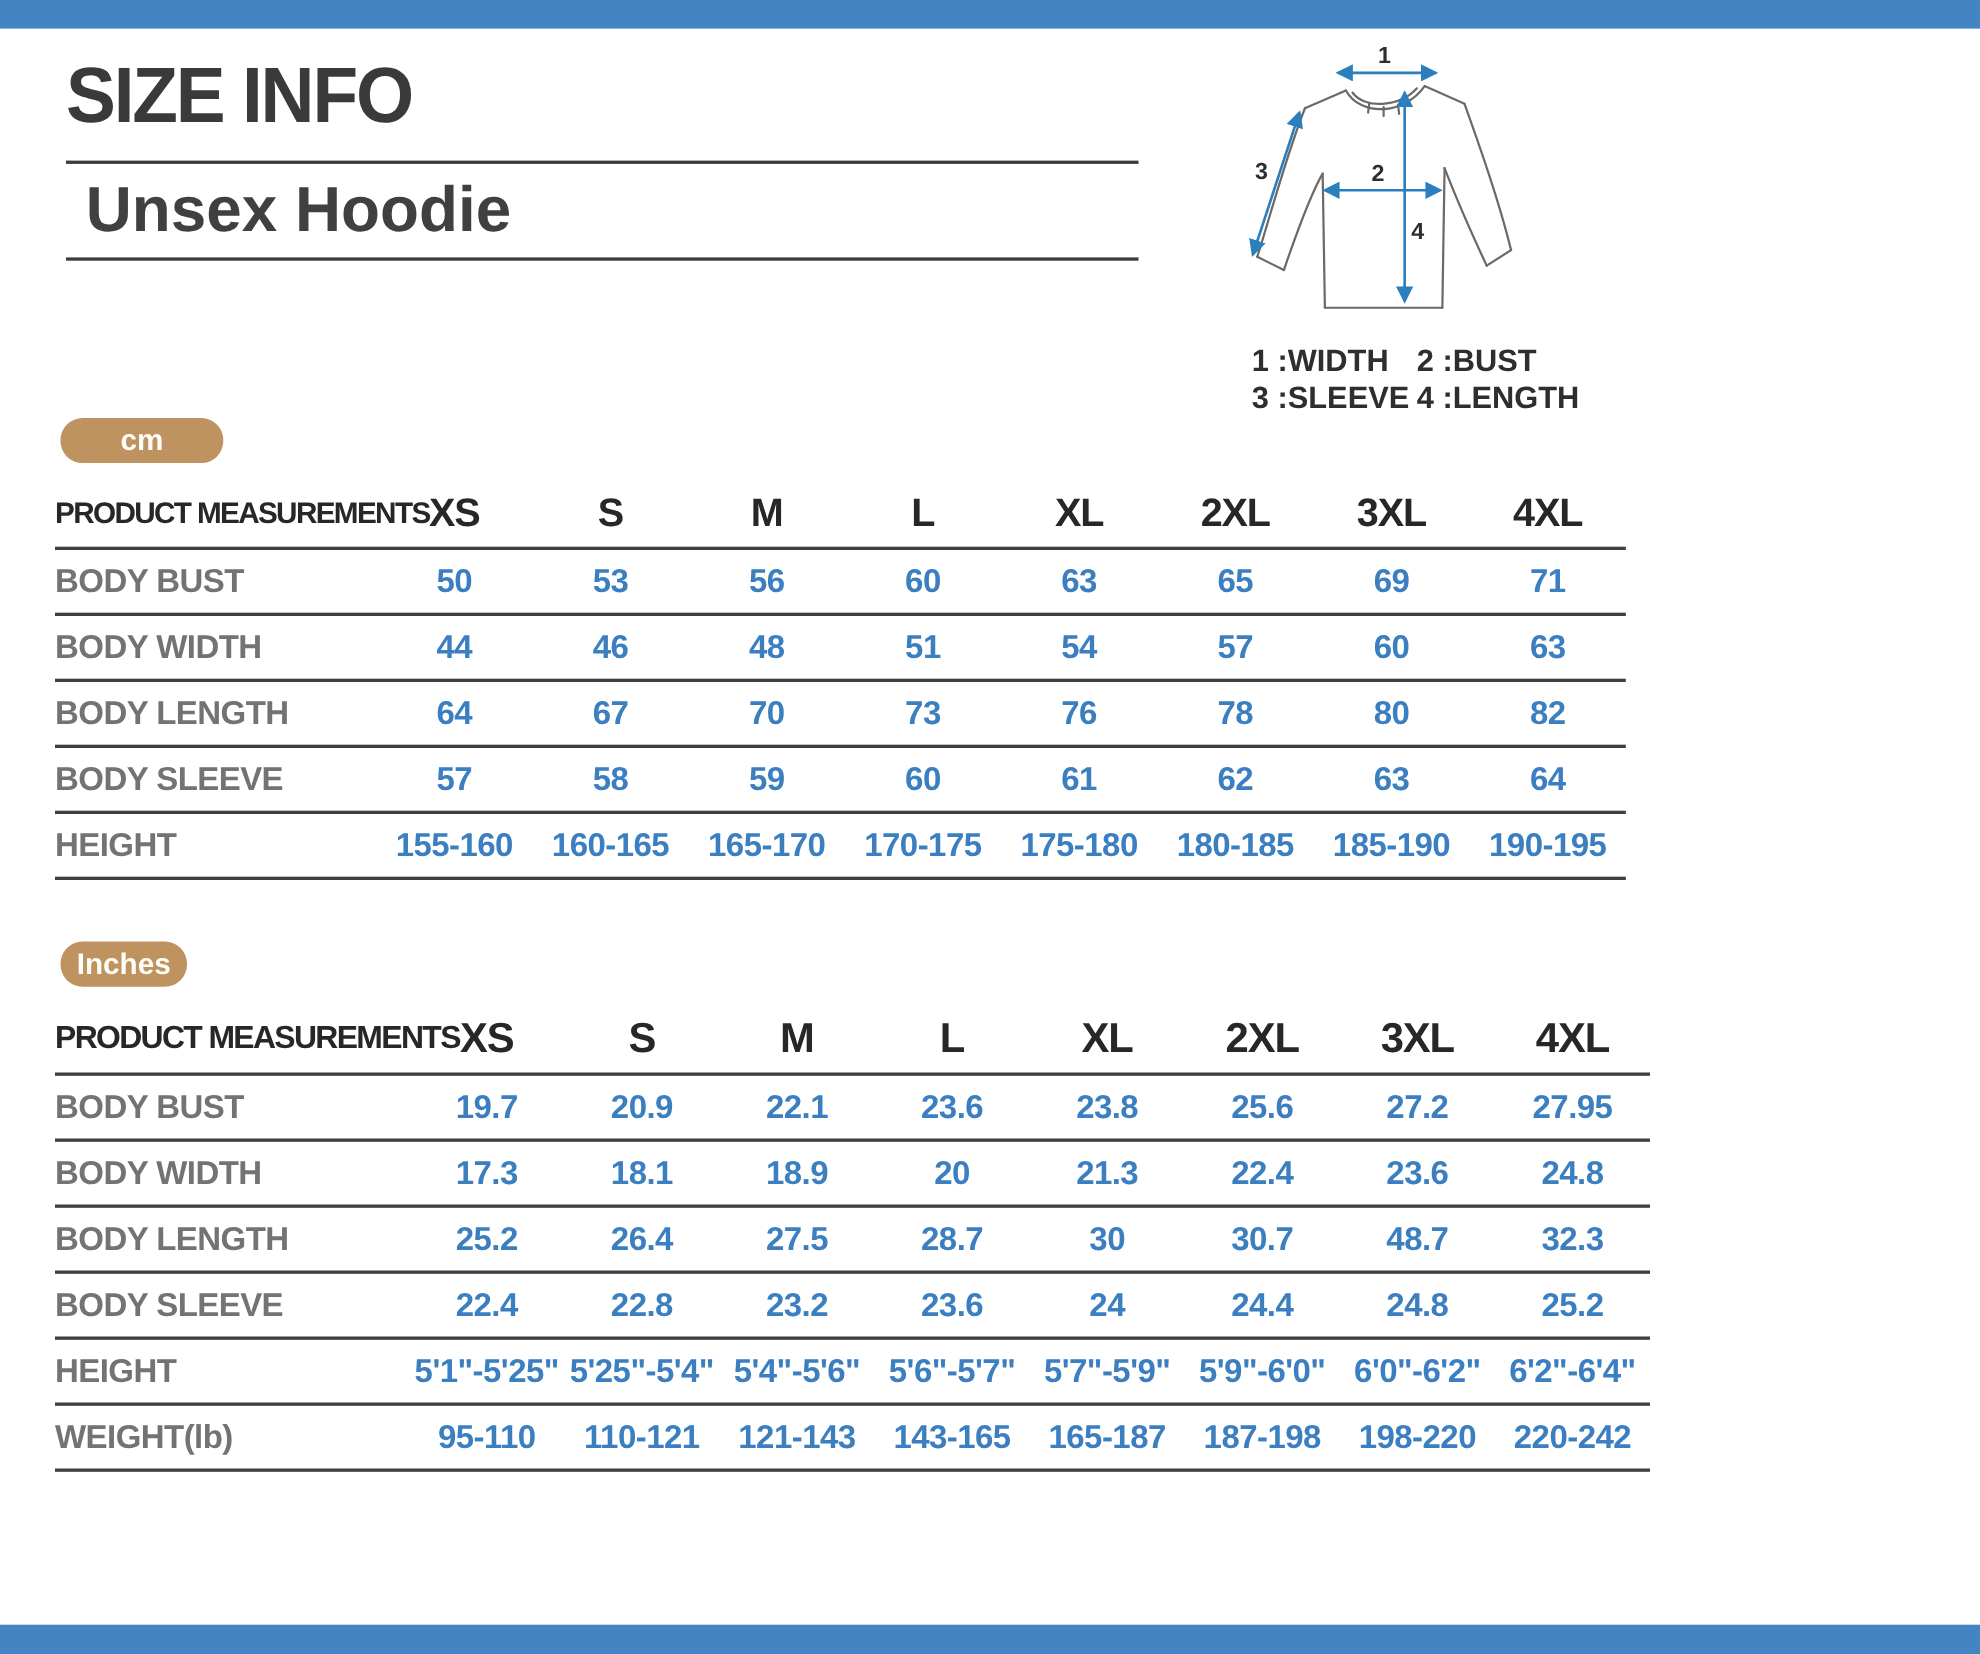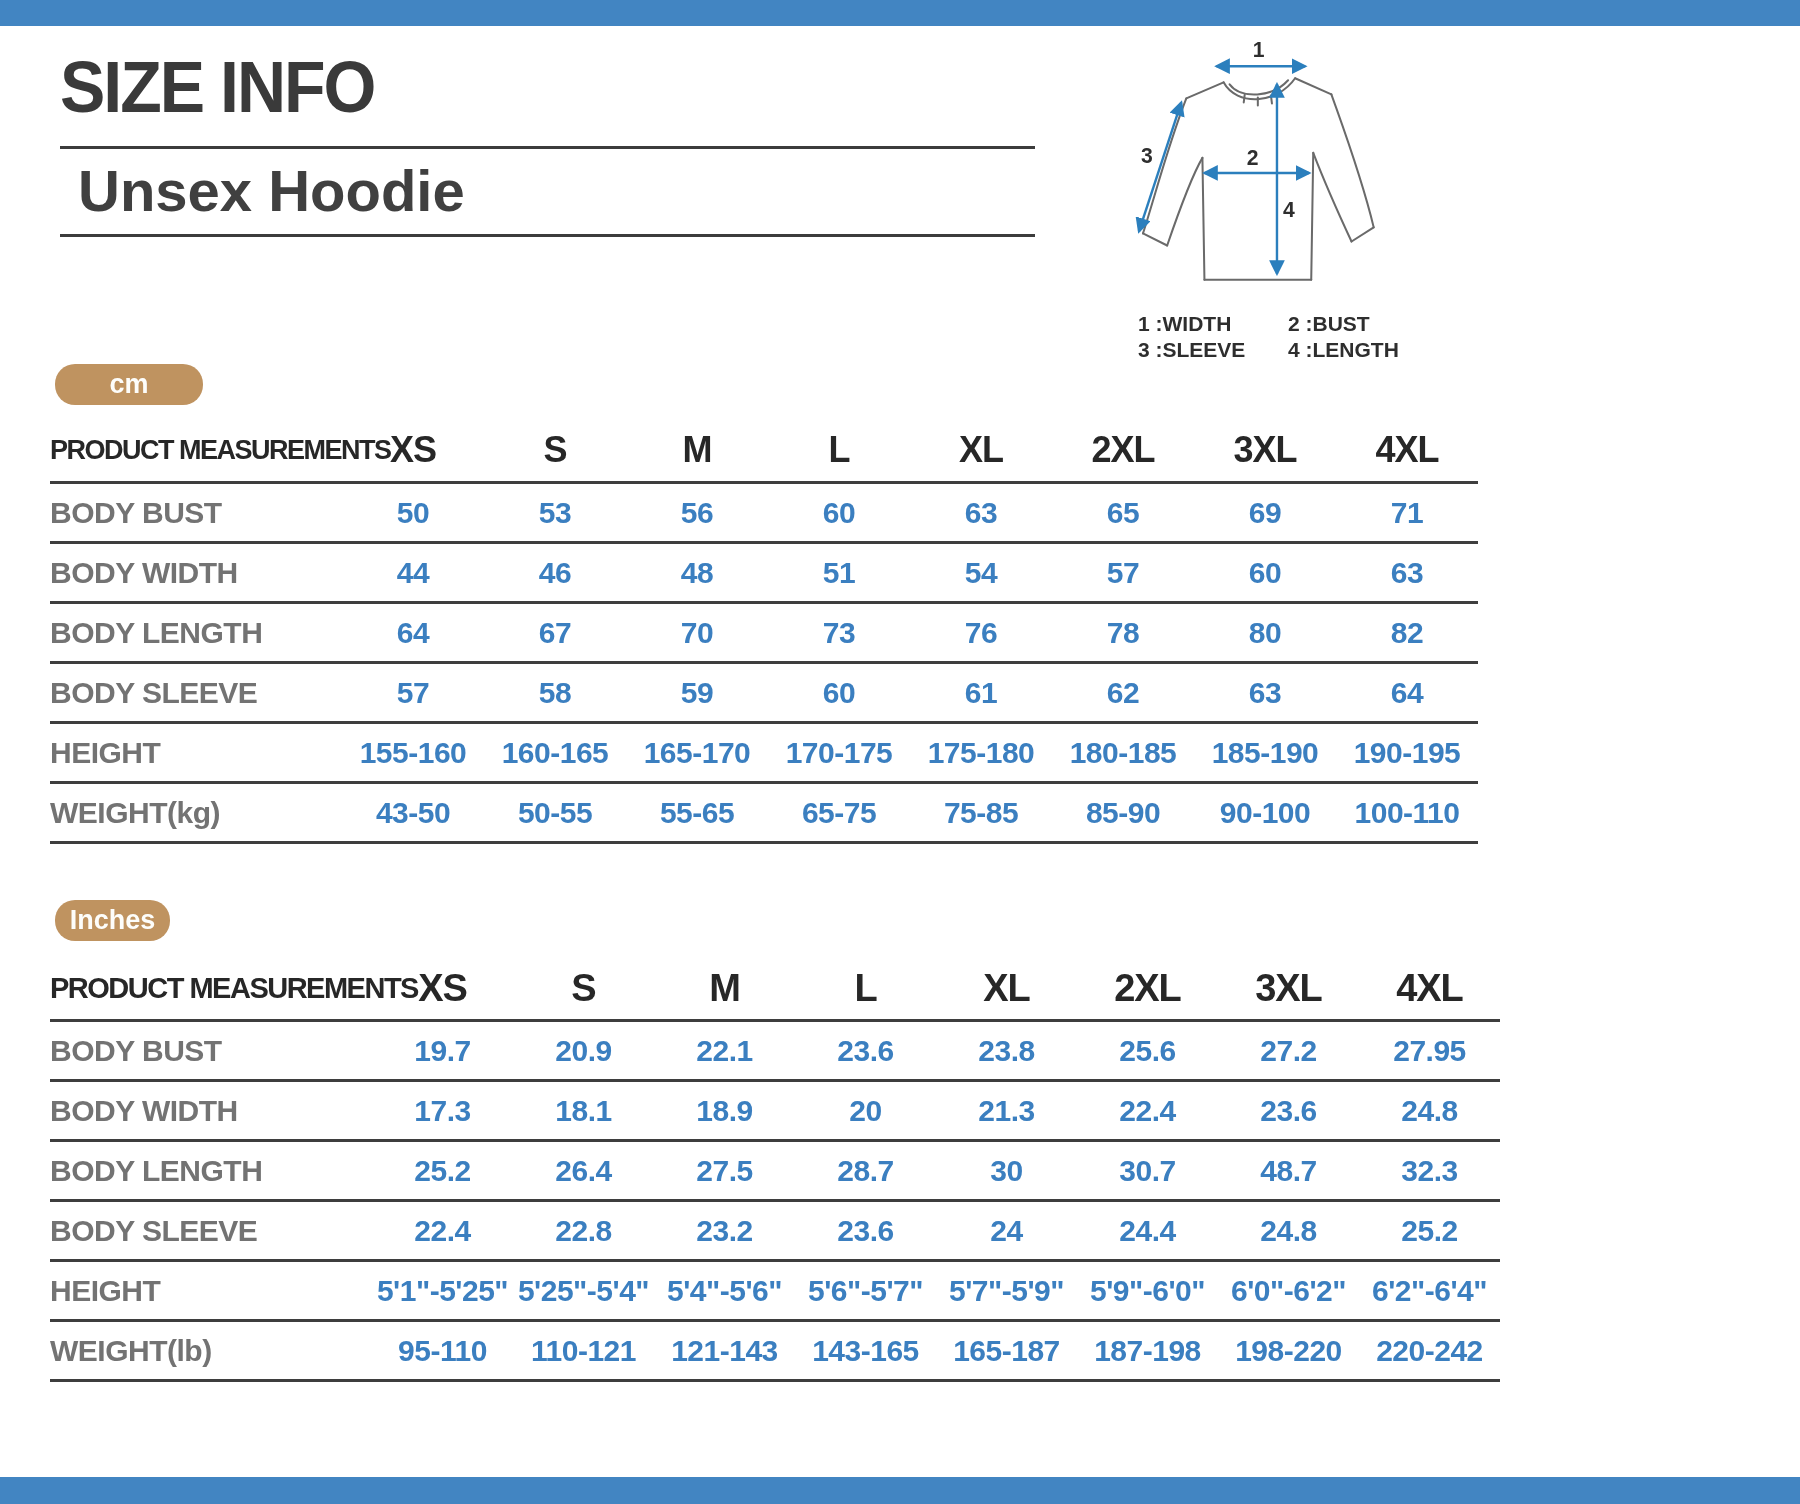--- a/index.html
+++ b/index.html
@@ -28,21 +28,21 @@
   .product-name {
     font-size:58px; font-weight:700; color:#404040;
     padding:8px 0 10px 18px; letter-spacing:0px;
   }
 
   .diagram-block { width:360px; padding-top:2px; }
   .garment-svg { display:block; }
   .legend {
     display:grid; grid-template-columns:150px 160px; row-gap:2px;
     margin:2px 0 0 28px;
-    font-size:21px; font-weight:800; color:#2e2e2e;
+    font-size:28px; font-weight:800; color:#2e2e2e;
   }
 
   
   .unit-badge {
     display:inline-block; margin-left:55px;
     background:#bf9360; color:#fdfdfa;
     font-size:27px; font-weight:800;
     border-radius:20px; padding:5px 0; text-align:center;
   }
   .unit-badge.cm-badge { width:148px; }
@@ -195,31 +195,20 @@
           <div class="tcell label">HEIGHT</div>
           <div class="tcell value">155-160</div>
           <div class="tcell value">160-165</div>
           <div class="tcell value">165-170</div>
           <div class="tcell value">170-175</div>
           <div class="tcell value">175-180</div>
           <div class="tcell value">180-185</div>
           <div class="tcell value">185-190</div>
           <div class="tcell value">190-195</div>
         </div>
-        <div class="trow">
-          <div class="tcell label">WEIGHT(kg)</div>
-          <div class="tcell value">43-50</div>
-          <div class="tcell value">50-55</div>
-          <div class="tcell value">55-65</div>
-          <div class="tcell value">65-75</div>
-          <div class="tcell value">75-85</div>
-          <div class="tcell value">85-90</div>
-          <div class="tcell value">90-100</div>
-          <div class="tcell value">100-110</div>
-        </div>
       </div>
   </div>
 
   <div class="in-section">
     <div class="unit-badge in-badge">Inches</div>
     <div class="stable in-table">
       <div class="trow thead">
         <div class="tcell first">PRODUCT MEASUREMENTS</div>
         <div class="tcell">XS</div>
         <div class="tcell">S</div>

